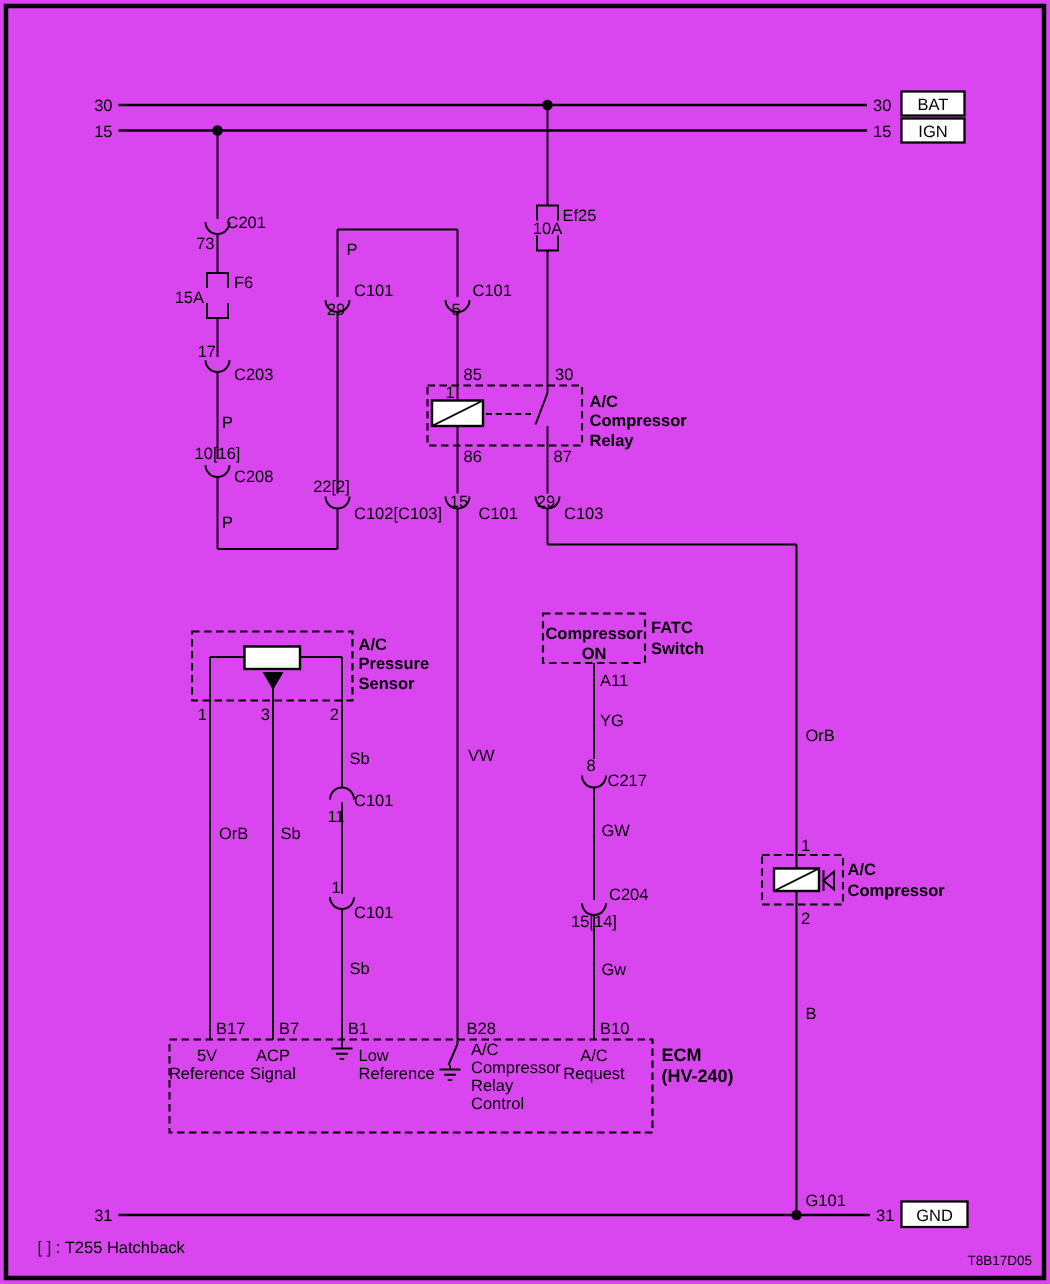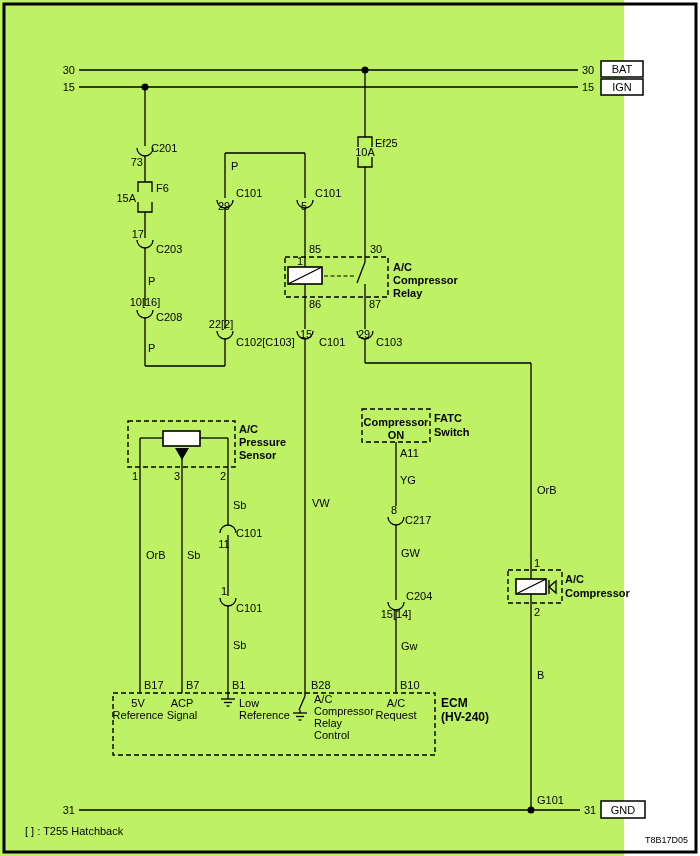--- a/index.html
+++ b/index.html
@@ -1,16 +1,16 @@
 <!DOCTYPE html>
 <html><head>
 <meta charset="utf-8">
 <style>
   html,body { margin:0; padding:0; background:#fff; }
-  .page { width:624px; height:856px; position:relative; background:#bef264; }
+  .page { width:700px; height:856px; position:relative; background:#d946ef; }
   svg { display:block; }
   text { font-family:"Liberation Sans","DejaVu Sans",sans-serif; font-size:11px; fill:#000; }
   .b  { font-weight:bold; }
   .sm { font-size:9px; }
   .w    { stroke:#000; stroke-width:1.3; fill:none; }
   .bus  { stroke:#000; stroke-width:1.7; fill:none; }
   .dashbox { stroke:#000; stroke-width:1.4; fill:none; stroke-dasharray:5 3; }
   .part { stroke:#000; stroke-width:1.6; fill:#fff; }
   .tag  { stroke:#000; stroke-width:1.5; fill:#fff; }
   .dot  { fill:#000; stroke:none; }

